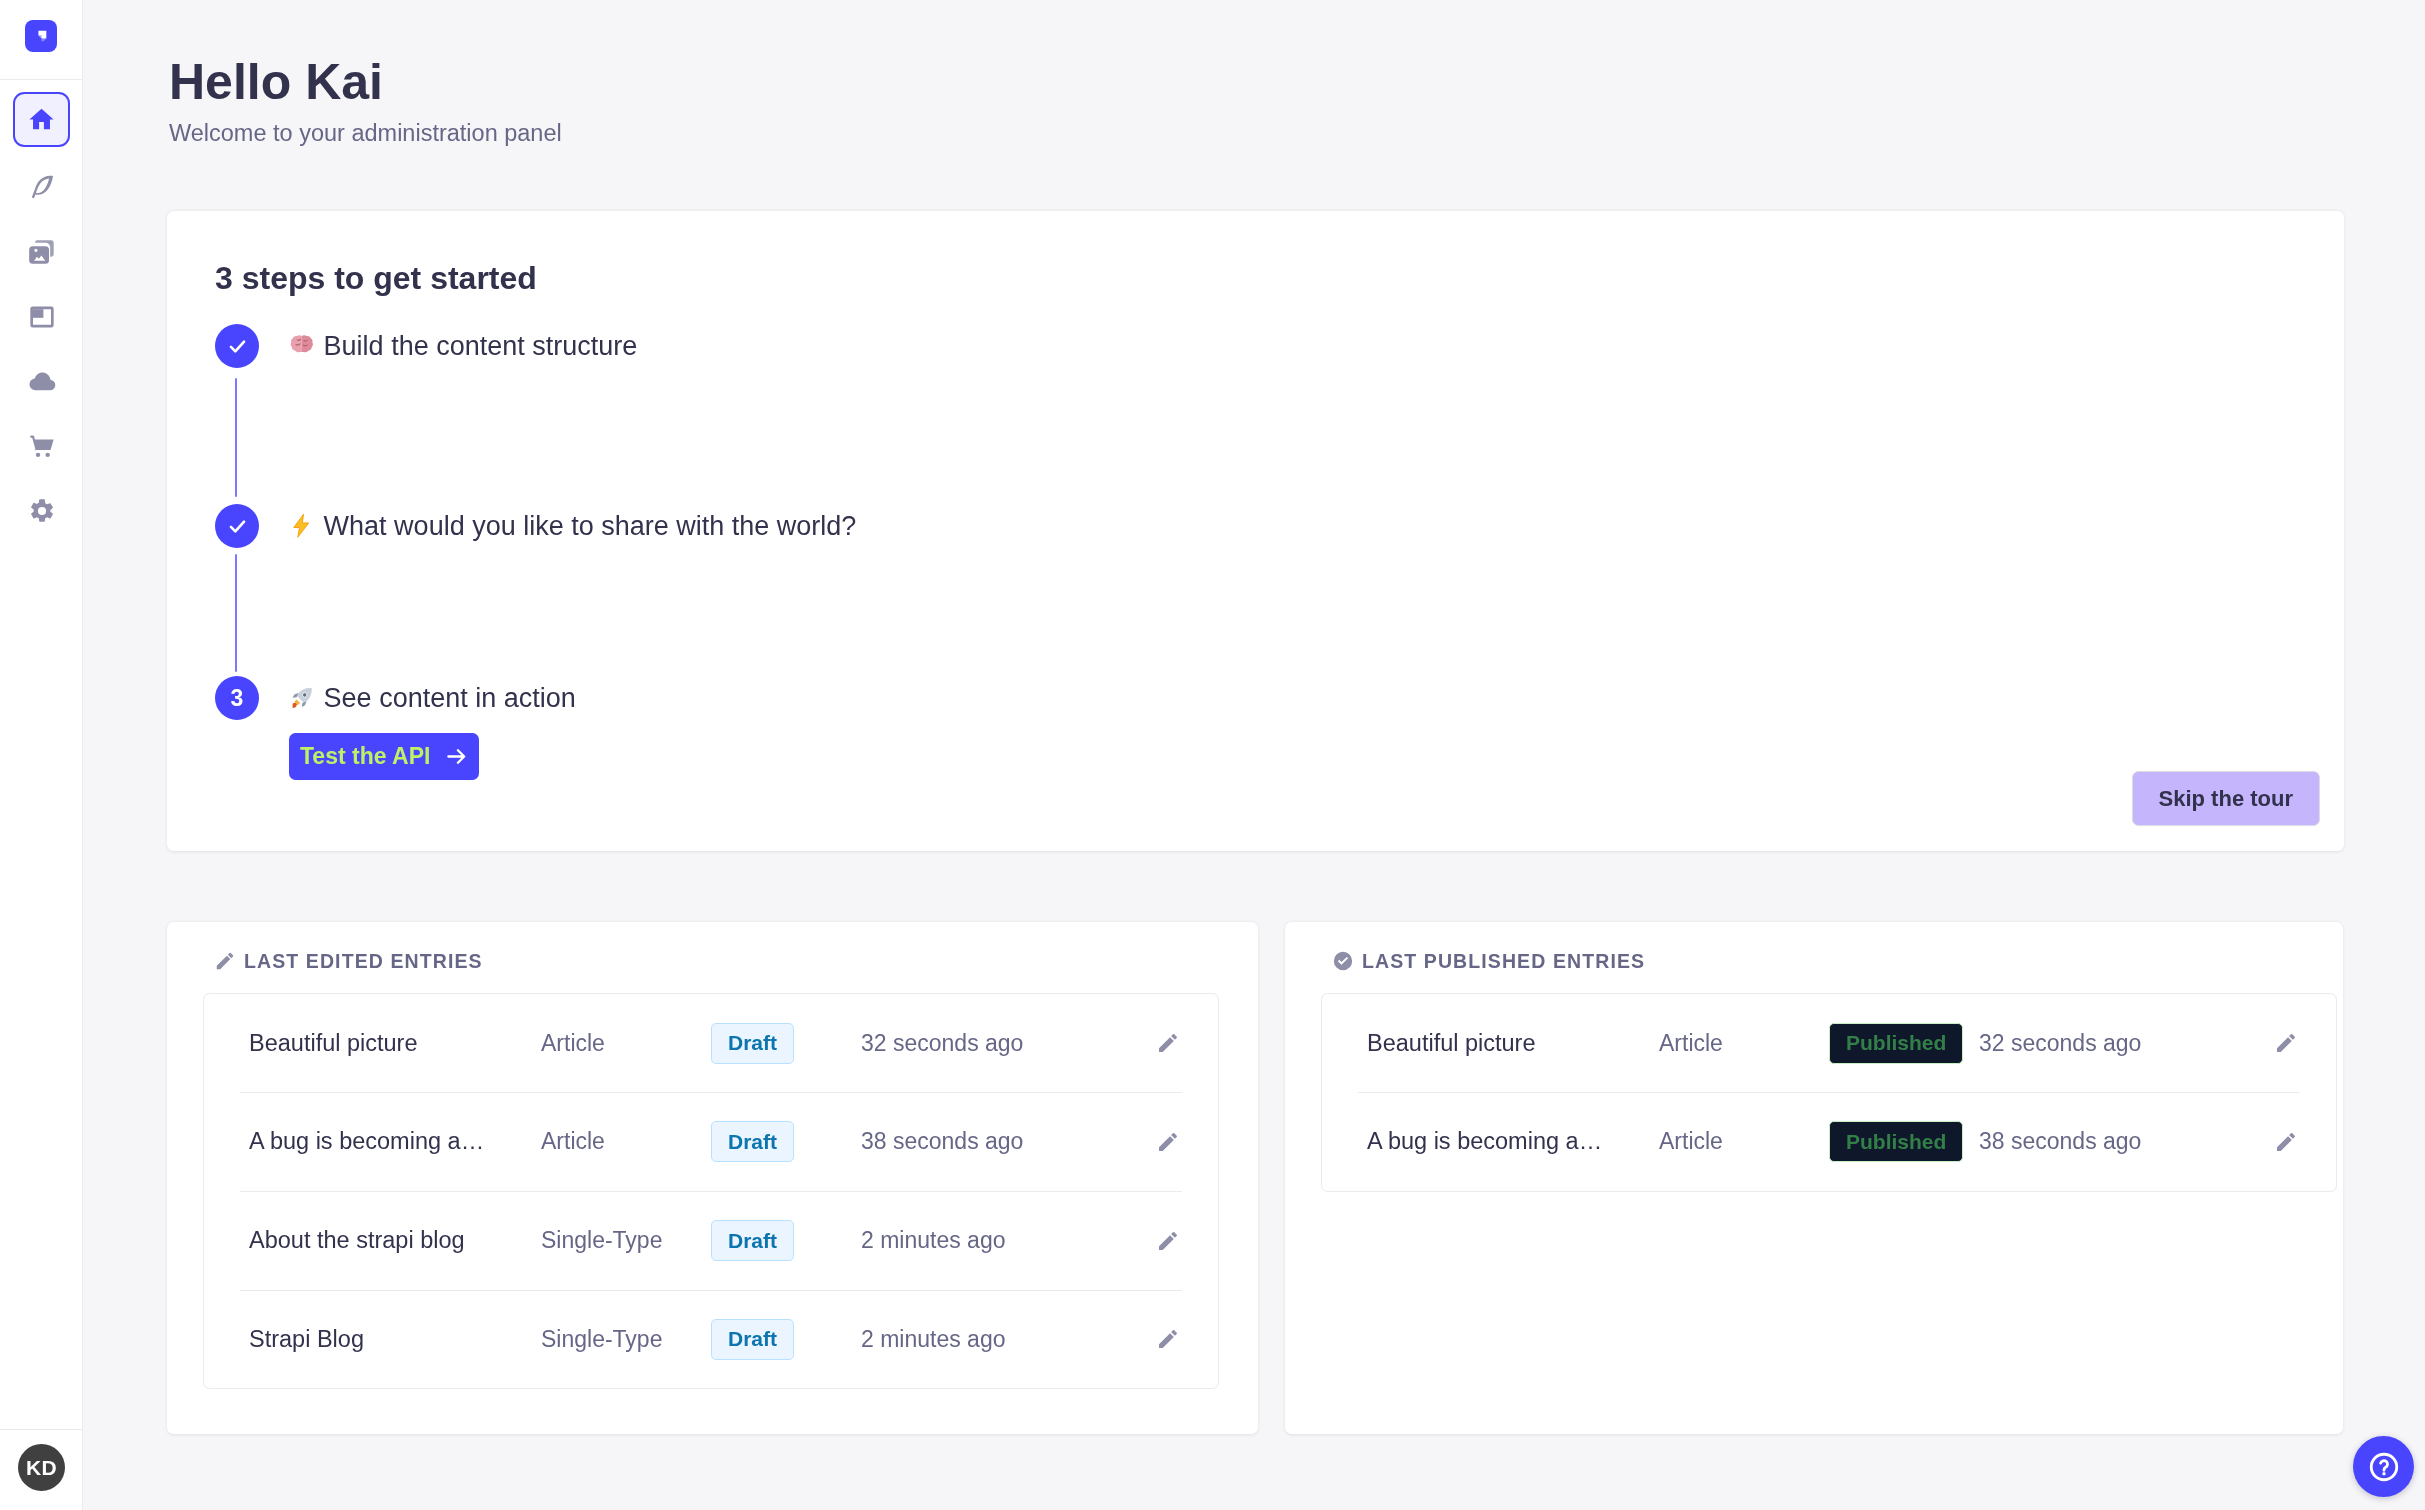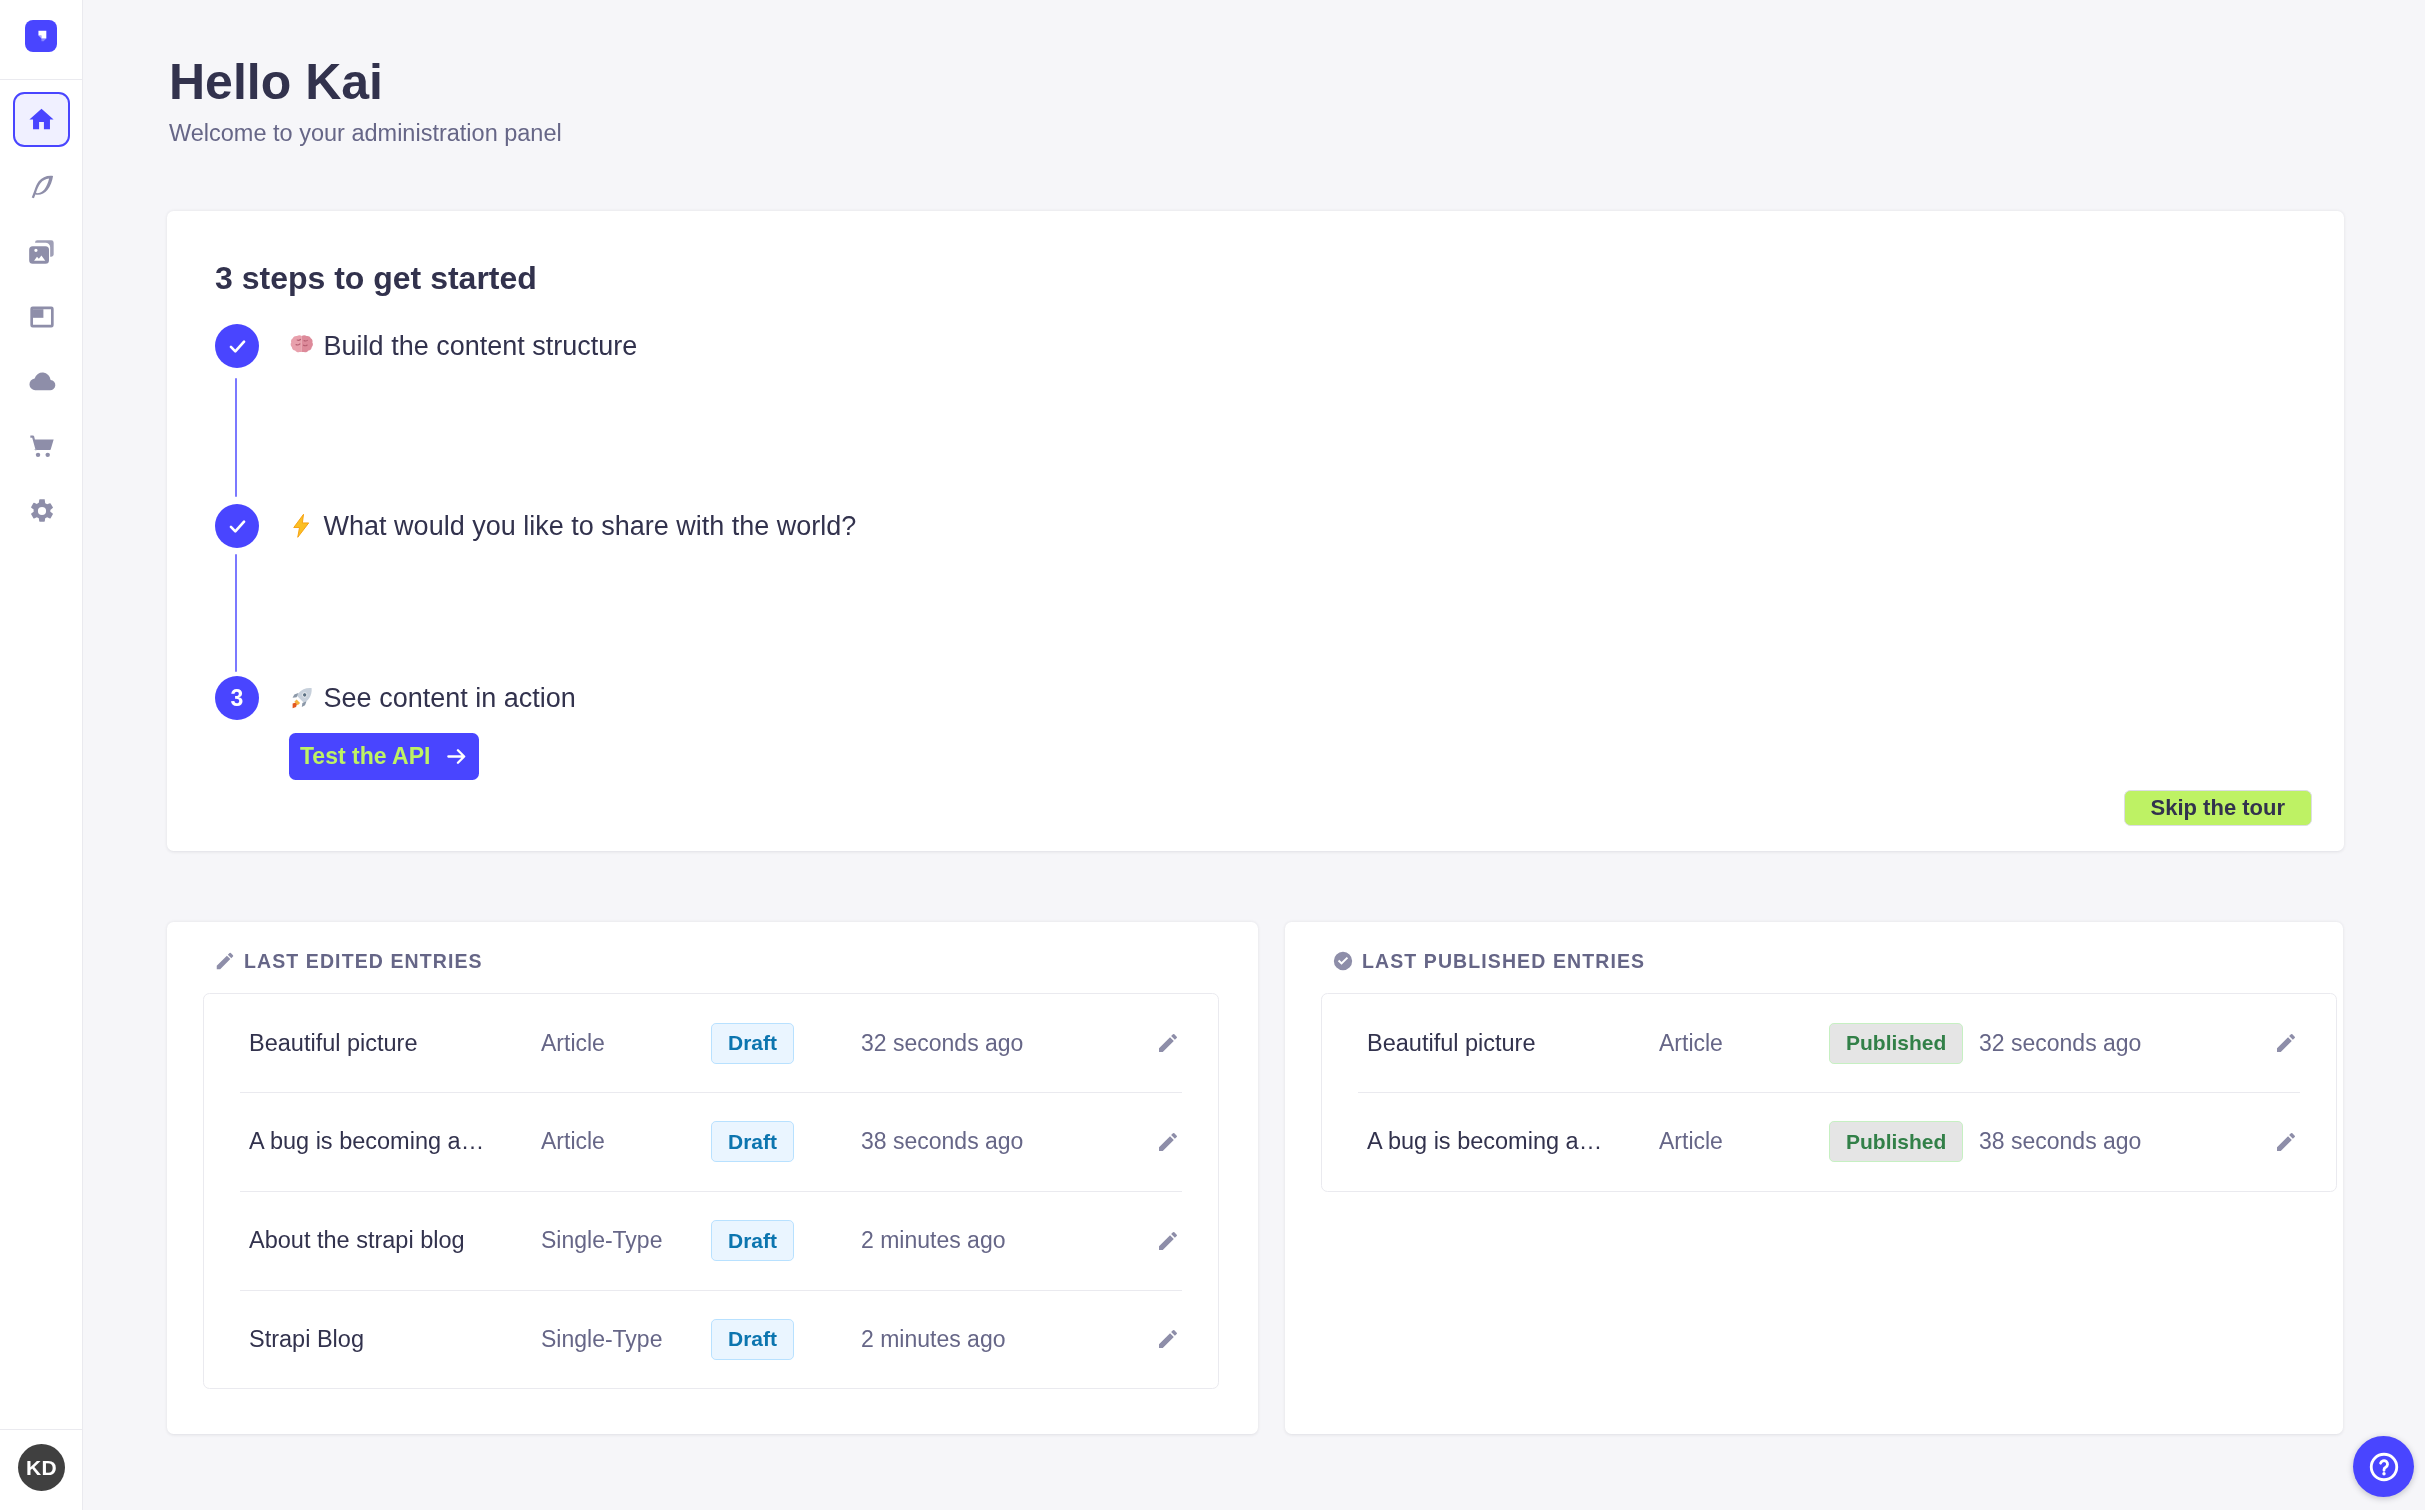--- a/index.html
+++ b/index.html
@@ -78,22 +78,22 @@
   .step-label { margin-left:8px; font-size:27px; font-weight:500; color:#32324D; }
   .connector { position:absolute; left:68px; width:2.4px; background:#7B79FF; border-radius:1.6px; }
   .cta-btn {
     position:absolute; left:122px; top:522px; width:190px; height:47px;
     background:#4945FF; border:none; border-radius:6.5px; cursor:pointer;
     display:flex; align-items:center; justify-content:center; gap:14.6px;
     color:#bef264; font-size:23px; font-weight:600; font-family:inherit;
   }
   .cta-btn svg { width:23px; height:23px; }
   .skip-btn {
-    position:absolute; right:32px; bottom:25px; height:36px; padding:0 26px;
-    background:#bef264; border:0.8px solid #DCDCE4; border-radius:6.5px; cursor:pointer;
+    position:absolute; right:24px; bottom:25px; height:55px; padding:0 26px;
+    background:#c4b5fd; border:0.8px solid #DCDCE4; border-radius:6.5px; cursor:pointer;
     font-size:22px; font-weight:600; color:#32324D; font-family:inherit;
   }
 
   
   .widget-left  { left:167px;  top:922px; width:1091px; height:512px; }
   .widget-right { left:1285px; top:922px; width:1058px; height:512px; }
   .widget-header {
     position:absolute; left:47px; top:27.6px; height:23px;
     display:flex; align-items:center; gap:8px;
   }
@@ -114,21 +114,21 @@
   }
   .row-divider { height:0.8px; background:#EAEAEF; margin:0 36px; }
   .cell-title { font-size:23.5px; font-weight:500; color:#32324D; white-space:nowrap; overflow:hidden; }
   .cell-kind, .cell-time { font-size:23px; color:#666687; white-space:nowrap; }
   .badge {
     display:inline-block; justify-self:start;
     padding:6.5px 16px; border-radius:4.9px;
     font-size:21px; font-weight:600; line-height:26px;
   }
   .badge-draft { background:#EAF5FF; border:1.6px solid #B8E1FF; color:#0C75AF; }
-  .badge-published { background:#e5e5e5; border:1.6px solid #C6F0C2; color:#328048; }
+  .badge-published { background:#0f172a; border:1.6px solid #C6F0C2; color:#328048; }
   .row-edit {
     justify-self:end; width:36px; height:36px; border:none; background:transparent;
     display:flex; align-items:center; justify-content:center; cursor:pointer;
   }
   .row-edit svg { width:24px; height:24px; fill:#8E8EA9; }
 
   
   .help-btn {
     position:absolute; left:2353px; top:1436px; width:61px; height:61px;
     border-radius:50%; background:#4945FF; border:none; cursor:pointer;

